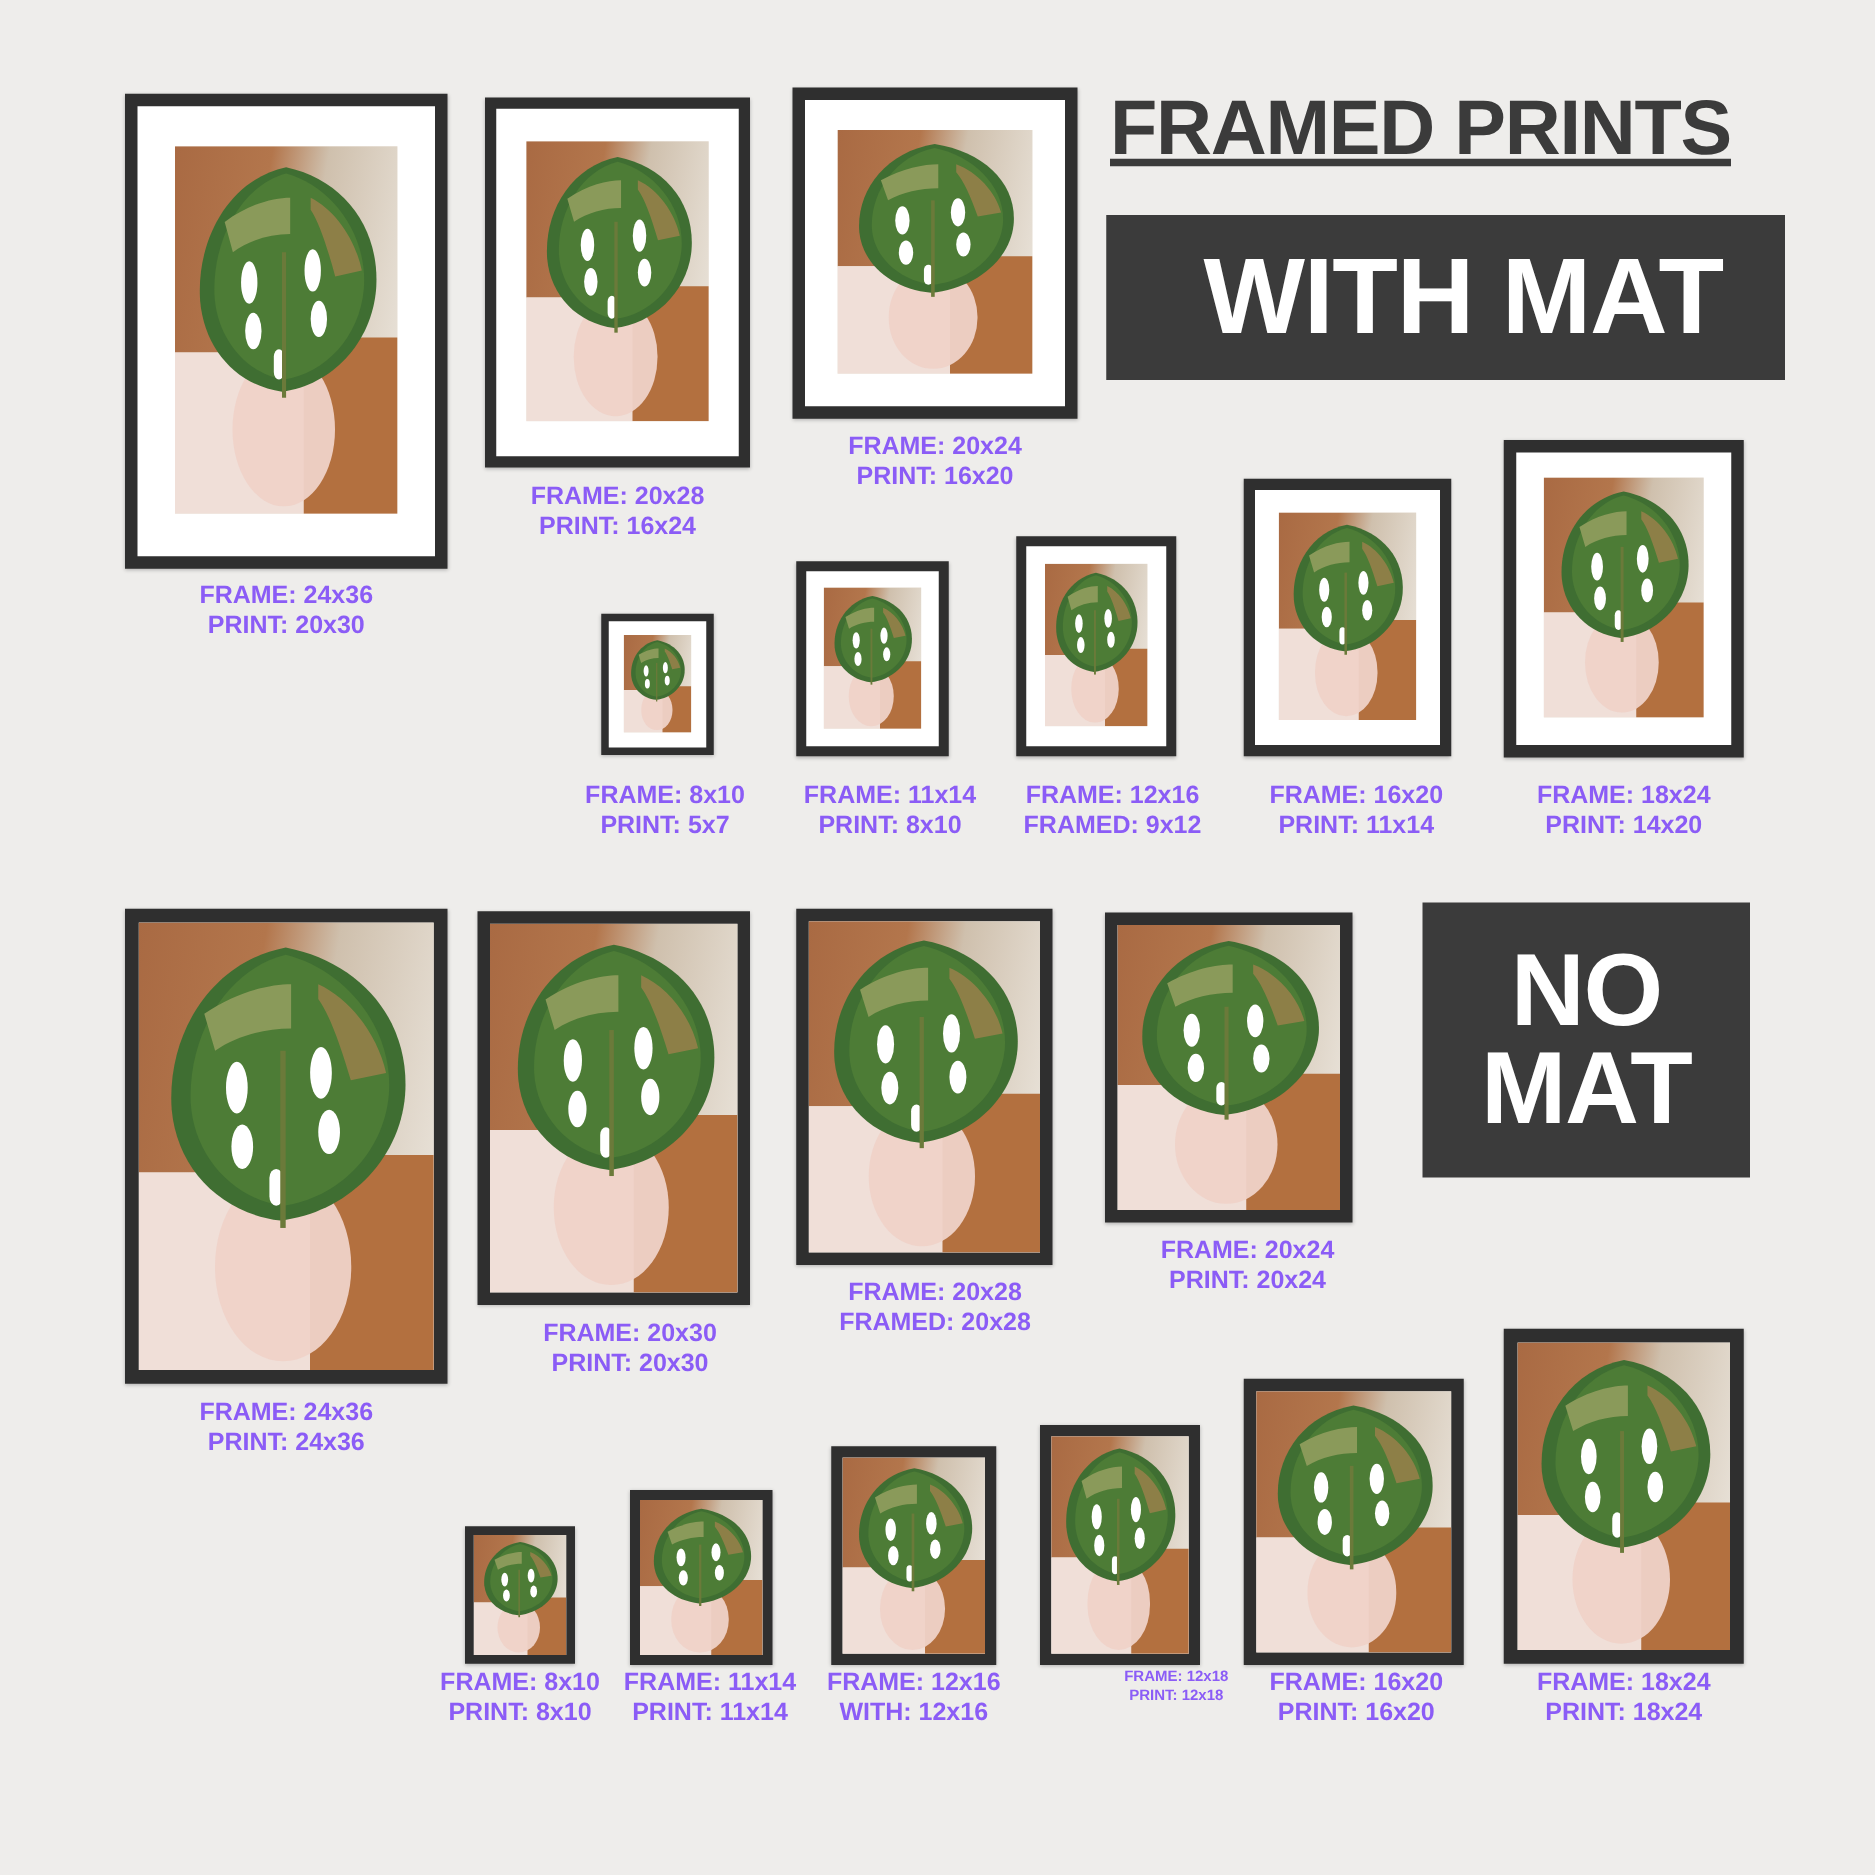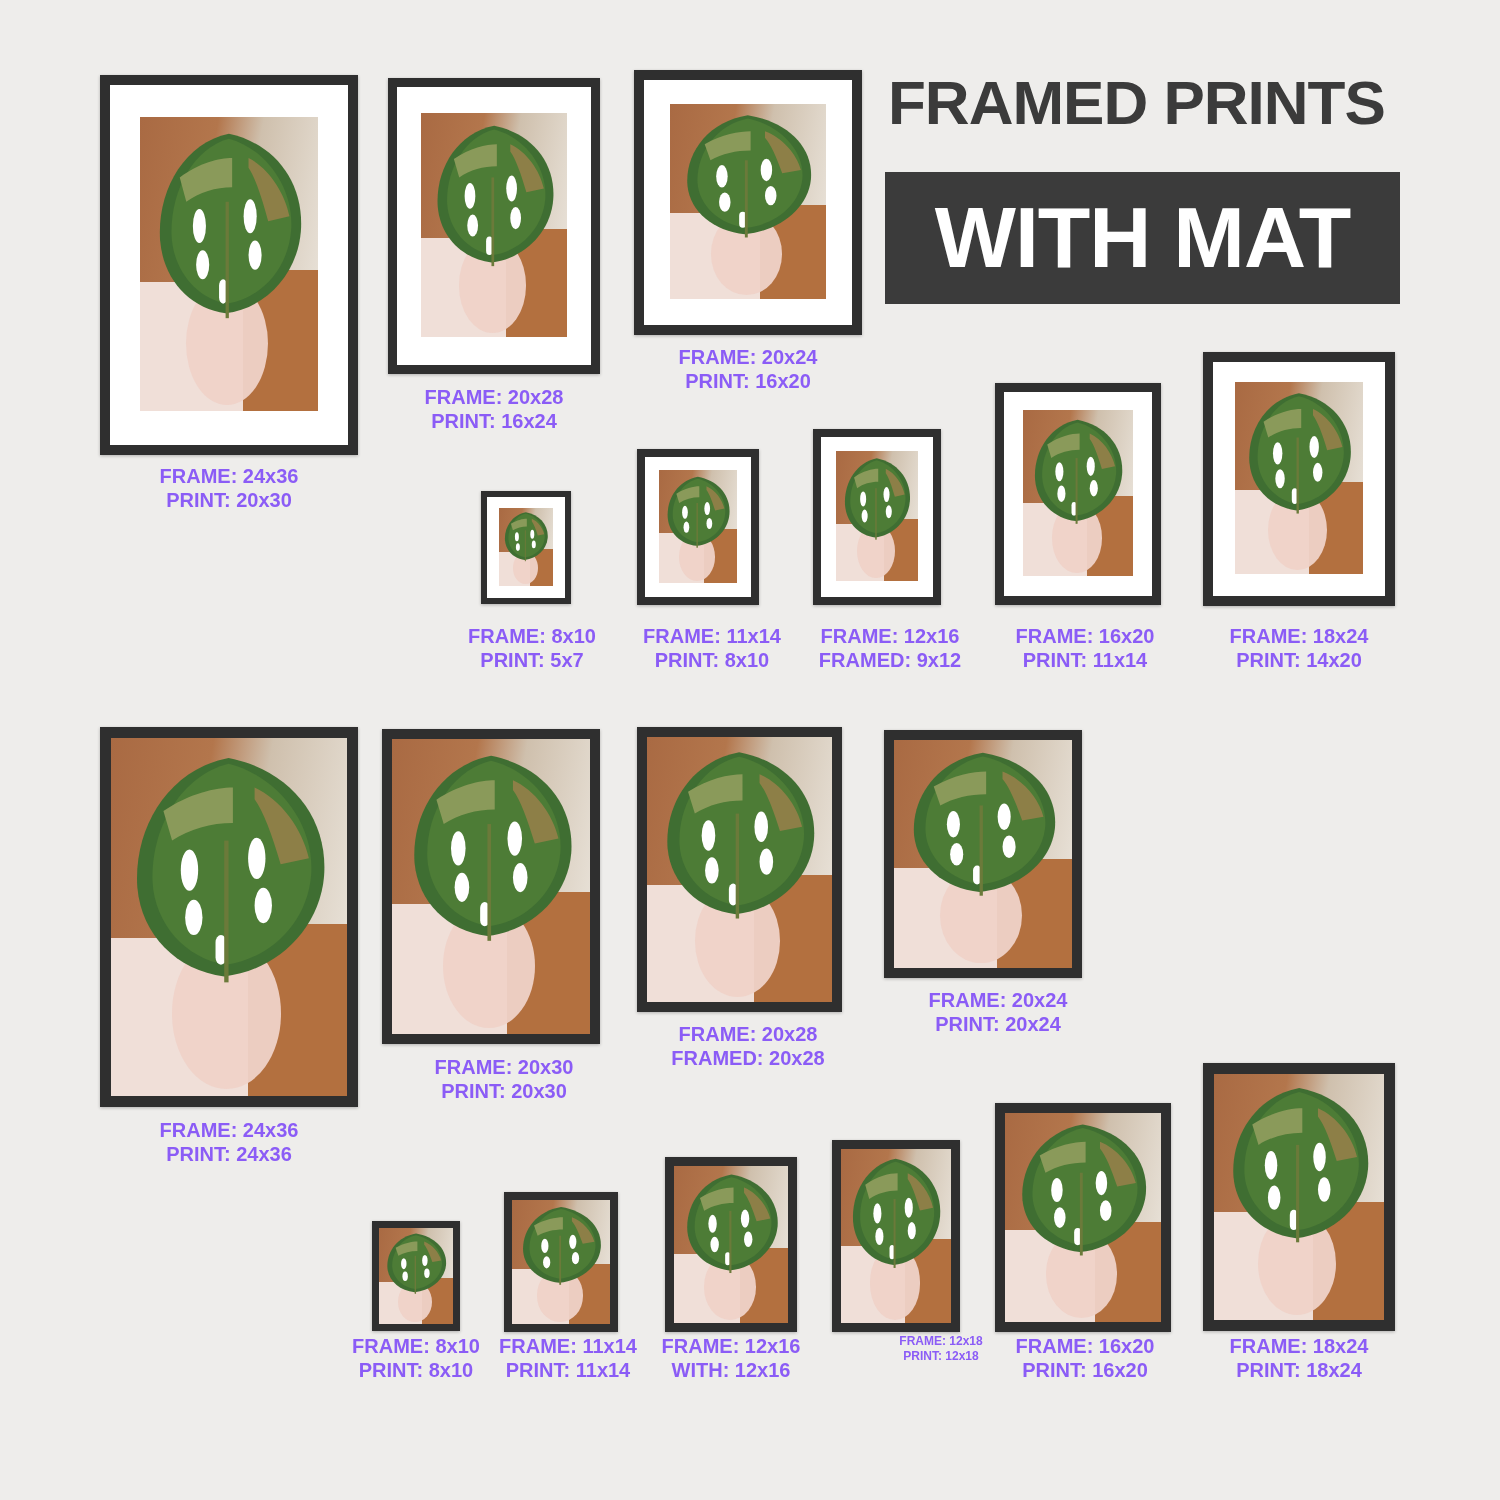--- a/index.html
+++ b/index.html
@@ -124,24 +124,28 @@
     font-size: 19.5px;
     font-weight: bold;
     text-align: center;
   }
 </style>
 </head>
 <body>
 
 <div class="stage">
 
-  <div class="heading-dark-text" style="left:888px; top:72px; font-size:62px;">FRAMED PRINTS</div>
-
-  <div class="heading-band" style="left:885px; top:172px; width:515px; height:132px; font-size:86px;">WITH MAT</div>
-
+  <div class="heading-dark-text" style="left:888px; top:72px; font-size:62px;text-decoration:underline;">FRAMED PRINTS</div>
+
+  <div class="heading-band" style="left:885px; top:172px; width:515px; height:132px; font-size:86px;padding-left:28px;">WITH MAT</div>
+
+  <div class="heading-band" style="left:1138px; top:722px; width:262px; height:220px; font-size:82px; flex-direction:column;">
+    <span>NO</span>
+    <span>MAT</span>
+  </div>
 
   <div class="frame" style="left:100px; top:75px; width:258px; height:380px;">
     <div class="mat" style="left:10px; top:10px; right:10px; bottom:10px;">
       <div class="art" style="left:30px; top:32px; right:30px; bottom:34px;">
         <div class="art-inner">
           <div class="art-bg-top"></div>
             <div class="art-bg-bottom"></div>
           <div class="art-brown-block"></div>
             <div class="art-circle"></div>
           <svg class="art-leaf" viewBox="0 0 100 80" preserveAspectRatio="none">

